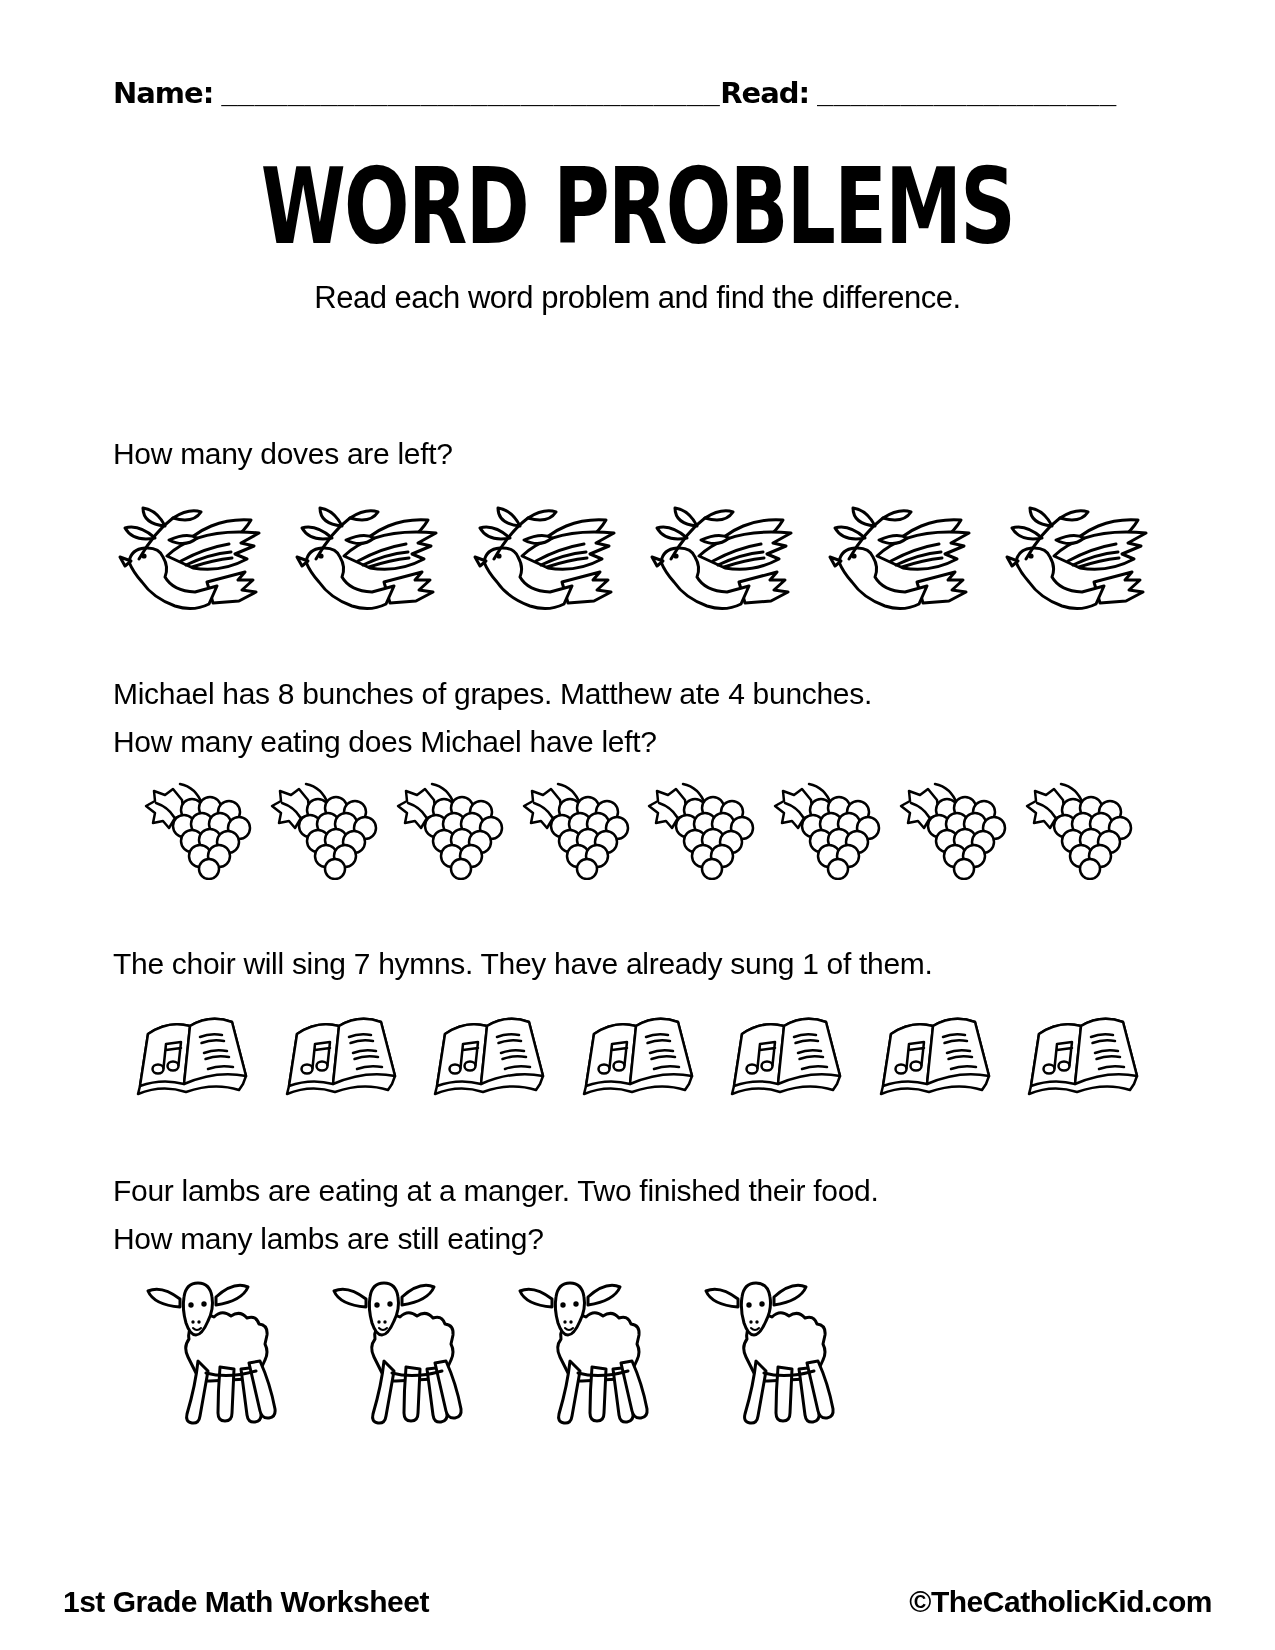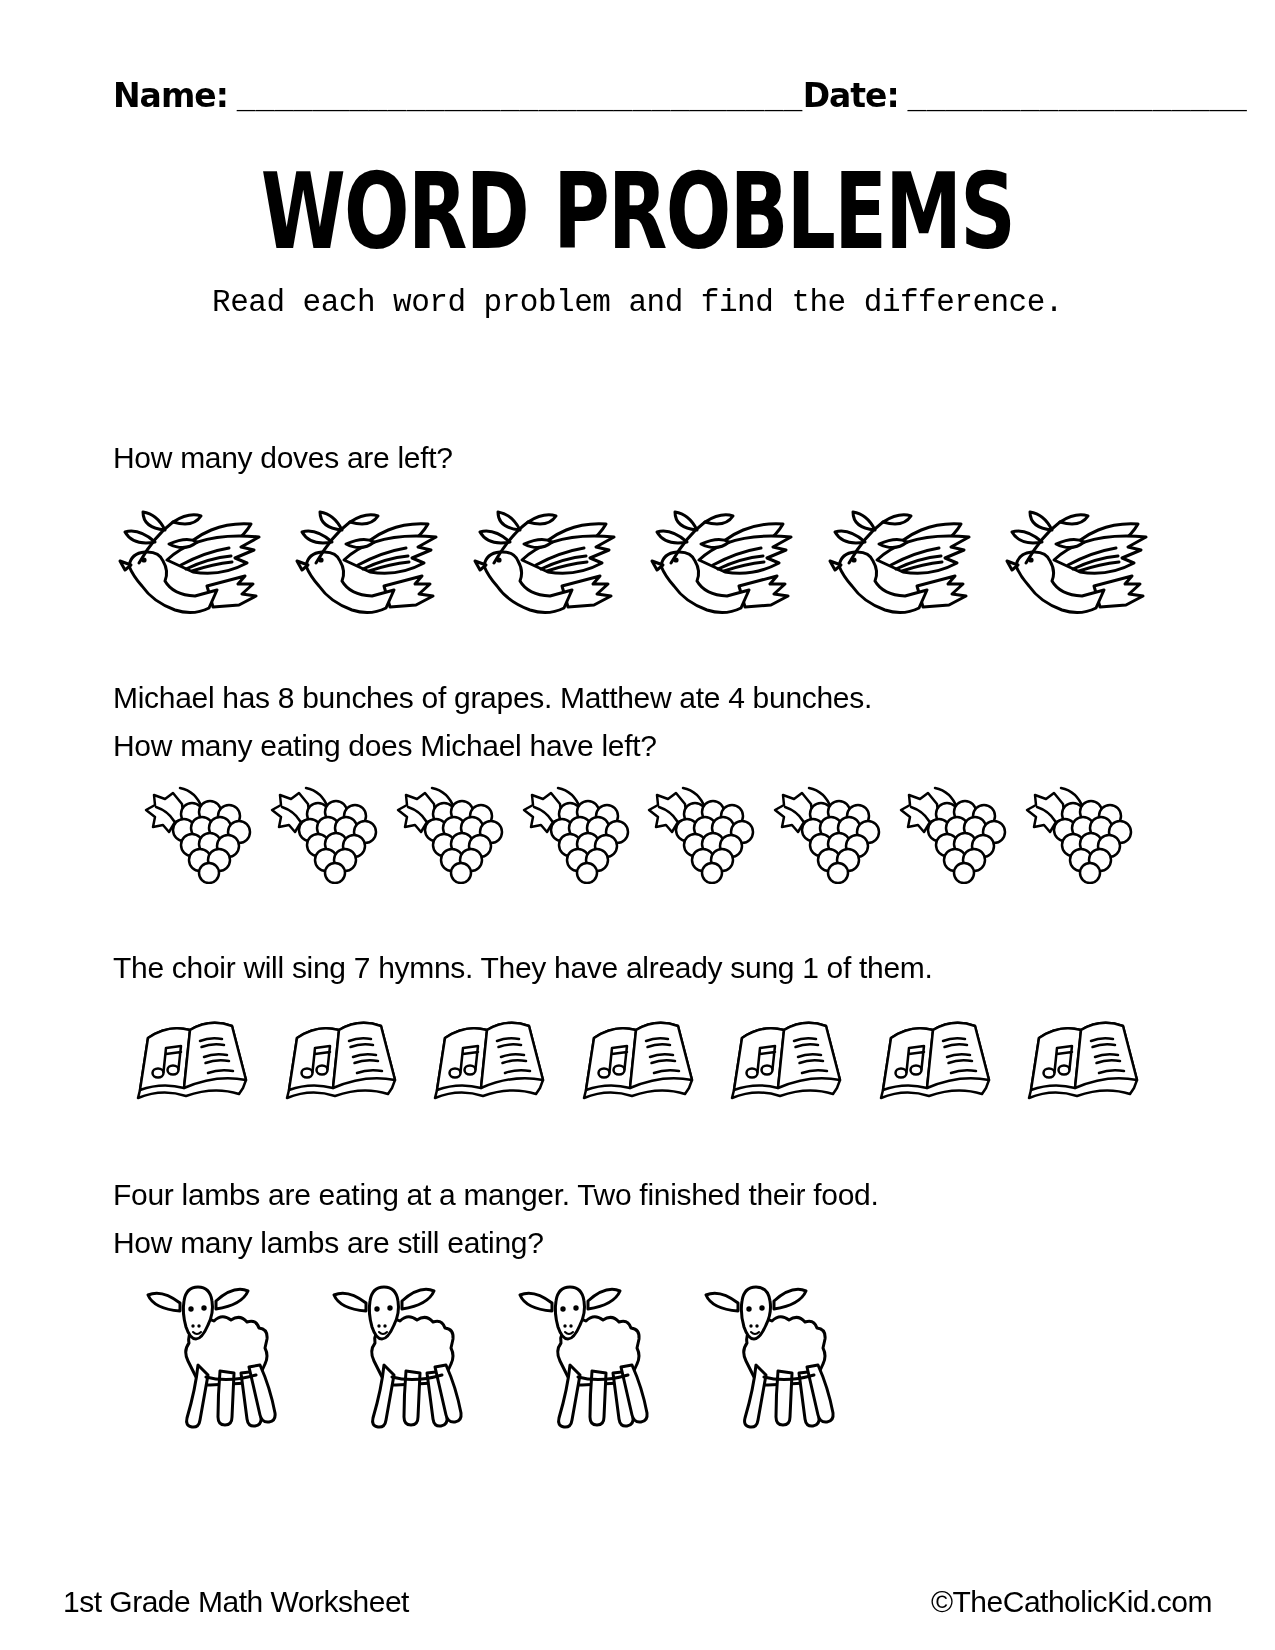--- a/index.html
+++ b/index.html
@@ -1,31 +1,31 @@
 <!DOCTYPE html>
 <html><head>
 <meta charset="utf-8">
 <style>
   html,body{margin:0;padding:0;background:#fff;}
   body{width:1275px;height:1650px;font-family:"Liberation Sans",sans-serif;color:#000;}
   .sheet{position:relative;width:1275px;height:1650px;background:#fff;overflow:hidden;}
 
   
   .header{display:flex;justify-content:space-between;align-items:baseline;
-          padding:76px 113px 0 113px;font-weight:bold;font-size:33px;}
+          padding:76px 113px 0 113px;font-weight:bold;font-size:29px;}
   .field{white-space:nowrap;}
   .field .label{font-family:"DejaVu Sans",sans-serif;font-weight:bold;letter-spacing:-1px;}
   .field .blank{font-weight:bold;letter-spacing:0.5px;}
   .date-field{margin-right:72px;}
 
   
   .title{margin:50px 0 0 0;text-align:center;font-family:"DejaVu Sans",sans-serif;
          font-weight:bold;font-size:94px;line-height:1.0;letter-spacing:-2px;
          transform:scale(0.82,1.12);transform-origin:50% 50%;}
-  .subtitle{margin:26px 0 0 0;text-align:center;font-size:31px;letter-spacing:-0.5px;font-family:Liberation Mono, monospace;}
+  .subtitle{margin:26px 0 0 0;text-align:center;font-size:31px;letter-spacing:-0.5px;}
 
   
   .problem{margin:0;}
   .ptext{margin:0 90px 0 113px;font-size:30px;line-height:48px;letter-spacing:-0.3px;}
   .p1 .ptext{margin-top:66px;}
   .p2 .ptext{margin-top:50px;}
   .p3 .ptext{margin-top:56px;}
   .p4 .ptext{margin-top:65px;}
 
   .icon-row{display:flex;align-items:flex-end;}
@@ -35,34 +35,34 @@
   .row-lambs {margin:8px 0 0 140px;gap:36px;}
 
   .icon{display:block;}
   .dove svg{width:162px;height:112px;}
   .grapes svg{width:112px;height:100px;}
   .book svg{width:128px;height:86px;}
   .lamb svg{width:150px;height:158px;}
 
   
   .footer{position:absolute;left:63px;right:63px;top:1585px;display:flex;
-          justify-content:space-between;font-weight:normal;font-size:30px;letter-spacing:-0.5px;}
+          justify-content:space-between;font-weight:bold;font-size:30px;letter-spacing:-0.5px;}
 </style>
 </head>
 <body>
 
 <div class="sheet">
 
   <div class="header">
     <div class="field name-field">
       <span class="label">Name:</span>
       <span class="blank">______________________________</span>
     </div>
     <div class="field date-field">
-      <span class="label">Date:</span>
+      <span class="label">Read:</span>
       <span class="blank">__________________</span>
     </div>
   </div>
 
   <h1 class="title">WORD PROBLEMS</h1>
   <p class="subtitle">Read each word problem and find the difference.</p>
 
   <section class="problem p1">
     <p class="ptext">
       <br>

